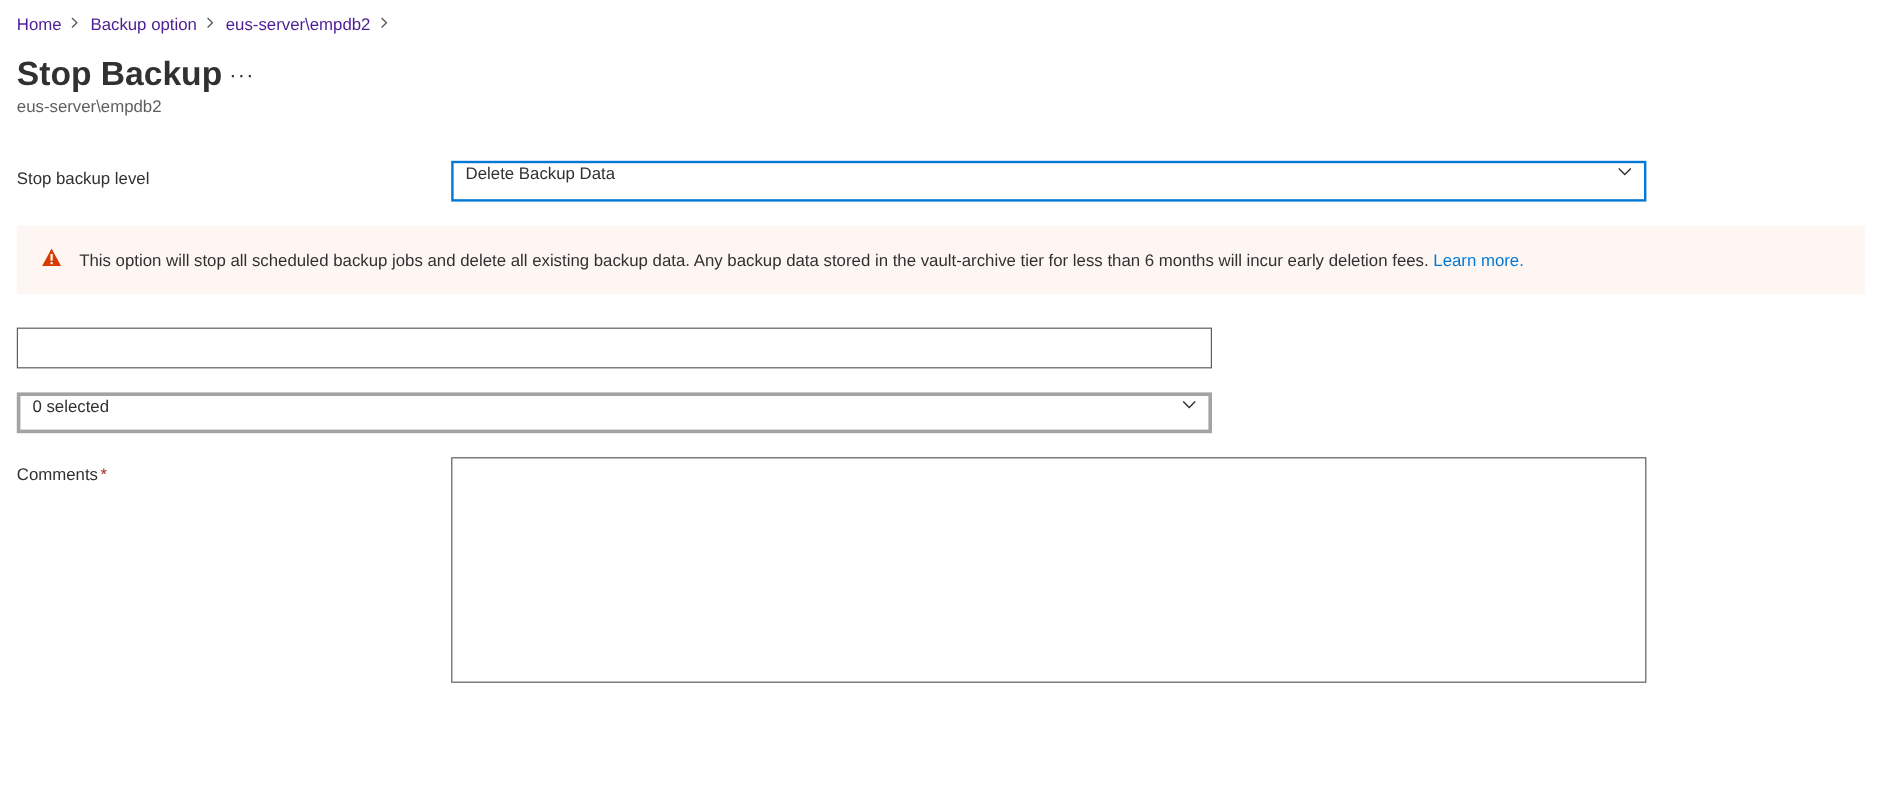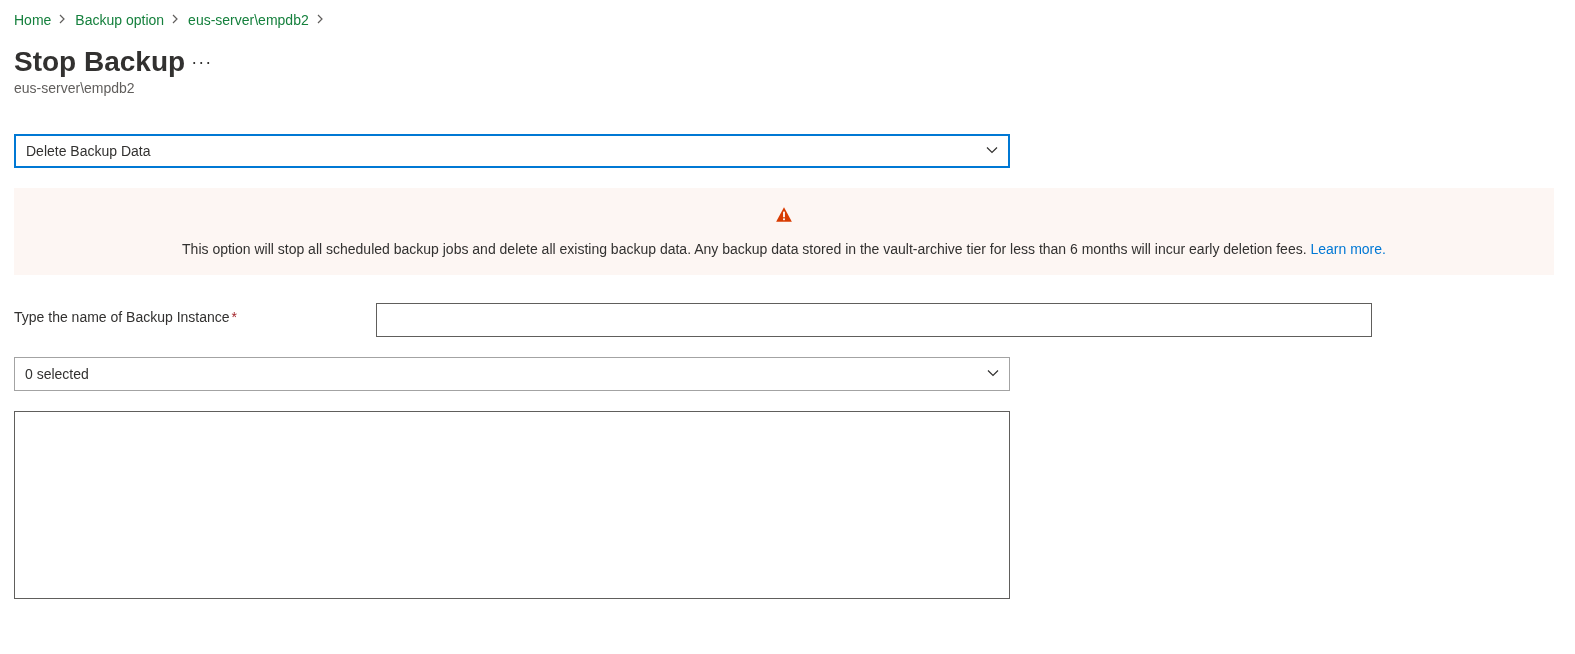--- a/index.html
+++ b/index.html
@@ -15,21 +15,21 @@
       padding: 12px 14px;
     }
     .breadcrumb {
       display: flex;
       align-items: center;
       gap: 8px;
       font-size: 14px;
       margin-bottom: 18px;
     }
     .breadcrumb a {
-      color: #15803d;
+      color: #4c1d95;
       text-decoration: none;
     }
     .breadcrumb .sep {
       color: #605e5c;
       font-size: 12px;
     }
     .page-title-row {
       display: flex;
       align-items: center;
     }
@@ -71,27 +71,26 @@
       flex: 1;
       max-width: 996px;
     }
     .select-box {
       position: relative;
       width: 100%;
       height: 34px;
       border: 2px solid #0078d4;
       background: #ffffff;
       display: flex;
-      align-items: center;
       padding: 0 10px;
       cursor: pointer;
       font-size: 14px;
     }
     .select-box.plain {
-      border: 1px solid #a3a3a3;
+      border: 3px solid #a3a3a3;
       gap: 32px;
     }
     .select-box .value {
       flex: 1;
     }
     .chevron {
       width: 12px;
       height: 12px;
     }
     .text-input {
@@ -114,21 +113,20 @@
     .warning-banner {
       background: #fdf6f3;
       padding: 18px 20px;
       margin: 16px 0 28px 0;
       display: flex;
       align-items: center;
       gap: 14px;
       font-size: 14px;
       color: #323130;
       max-width: 1540px;
-      flex-direction: column;
     }
     .warning-icon {
       width: 18px;
       height: 18px;
       flex-shrink: 0;
     }
     .warning-text {
       flex: 1;
     }
     .learn-more {
@@ -160,20 +158,21 @@
   </span>
 </nav>
 
 <div class="page-title-row">
   <h1 class="page-title">Stop Backup</h1>
   <span class="ellipsis-btn">···</span>
 </div>
 <div class="subtitle">eus-server\empdb2</div>
 
 <div class="form-row">
+  <div class="form-label">Stop backup level</div>
   <div class="form-control-wrap">
     <div class="select-box">
       <span class="value">Delete Backup Data</span>
       <span>
         <svg class="chevron" viewBox="0 0 12 12">
             <path d="M1 3.5 L6 8.5 L11 3.5" stroke="#323130" stroke-width="1.2" fill="none"></path>
           </svg>
       </span>
     </div>
   </div>
@@ -186,38 +185,38 @@
       <rect x="7.2" y="5" width="1.6" height="5" fill="#ffffff"></rect>
       <rect x="7.2" y="11" width="1.6" height="1.6" fill="#ffffff"></rect>
     </svg>
   </span>
   <div class="warning-text">
     <span>This option will stop all scheduled backup jobs and delete all existing backup data. Any backup data stored in the vault-archive tier for less than 6 months will incur early deletion fees. </span><a href="#" class="learn-more">Learn more.</a>
   </div>
 </div>
 
 <div class="form-row">
-  <div class="form-label">
-    <span>Type the name of Backup Instance</span><span class="required">*</span>
-  </div>
   <div class="form-control-wrap">
     <input type="text" class="text-input" value="" style="">
   </div>
 </div>
 
 <div class="form-row">
   <div class="form-control-wrap">
     <div class="select-box plain">
       <span class="value">0 selected</span>
       <span>
         <svg class="chevron" viewBox="0 0 12 12">
             <path d="M1 3.5 L6 8.5 L11 3.5" stroke="#323130" stroke-width="1.2" fill="none"></path>
           </svg>
       </span>
     </div>
   </div>
 </div>
 
 <div class="form-row">
+  <div class="form-label">
+    <span>Comments</span><span class="required">*</span>
+  </div>
   <div class="form-control-wrap">
     <textarea class="textarea-input" style=""></textarea>
   </div>
 </div>
 
 </body></html>

